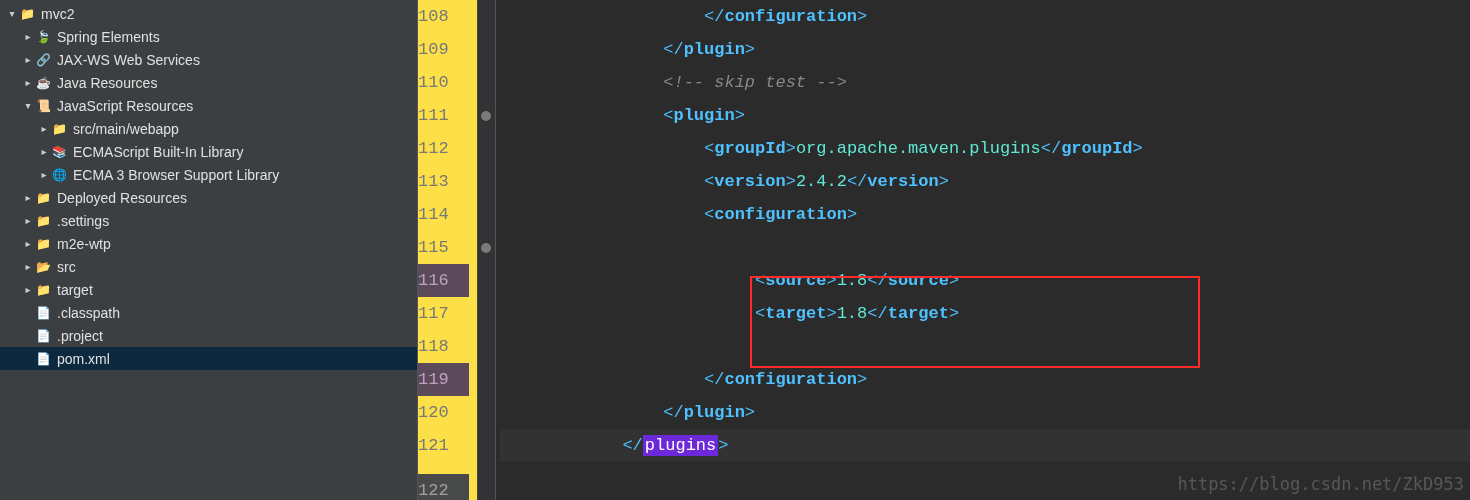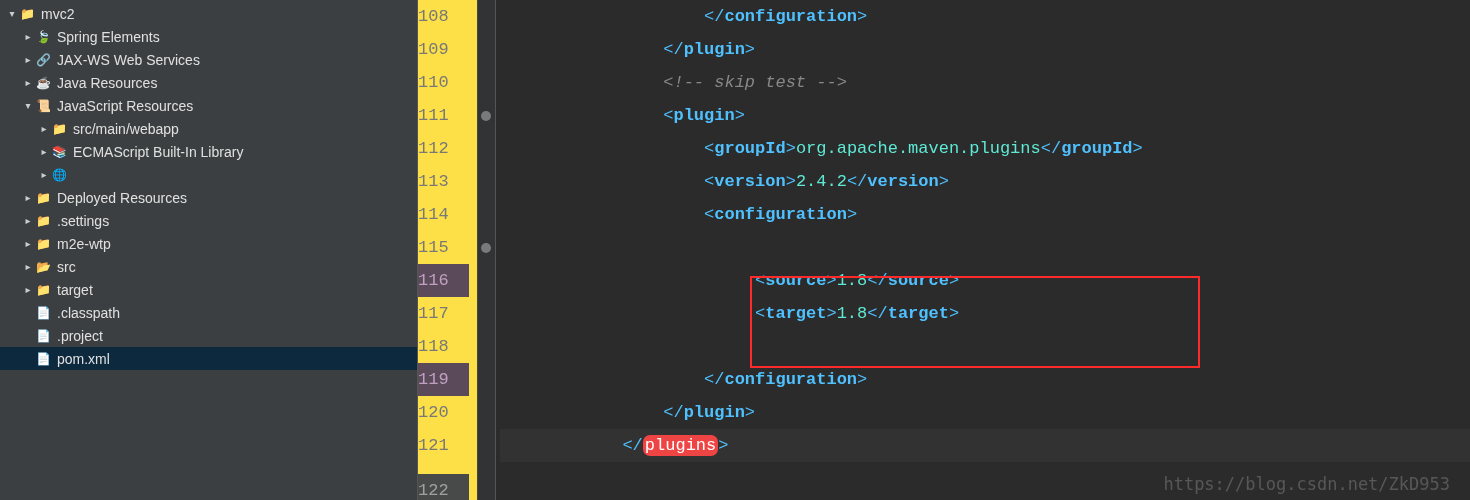--- a/index.html
+++ b/index.html
@@ -114,30 +114,30 @@
   height: 33px;
   line-height: 33px;
   white-space: pre;
   position: relative;
 }
 .code-line.currentline { background: #323232; }
 .t-tag { color: #4fc1ff; font-weight: bold; }
 .t-bracket { color: #4fc1ff; }
 .t-text { color: #5eead4; }
 .t-comment { color: #888888; font-style: italic; }
-.t-sel { background: #ef4444; color: #fff; padding: 1px 2px; border-radius: 7px; }
+.t-sel { background: #6d28d9; color: #fff; padding: 1px 2px; }
 .hl-box {
   position: absolute;
   border: 2px solid #ff2a2a;
   pointer-events: none;
 }
 .watermark {
   position: absolute;
   bottom: 6px;
-  right: 20px;
+  right: 6px;
   color: rgba(200,200,200,0.28);
   font-family: Consolas, monospace;
   font-size: 17px;
 }
 </style>
 </head>
 <body>
 
 <div class="sidebar" id="tree">
     <div class="tree-item indent0">
@@ -171,20 +171,21 @@
       <span class="tree-label">src/main/webapp</span>
     </div>
     <div class="tree-item indent2">
       <span class="arrow">▸</span>
       <span class="icon icon-lib">📚</span>
       <span class="tree-label">ECMAScript Built-In Library</span>
     </div>
     <div class="tree-item indent2">
       <span class="arrow">▸</span>
       <span class="icon icon-globe">🌐</span>
+      <span class="tree-label">ECMA 3 Browser Support Library</span>
     </div>
     <div class="tree-item indent1">
       <span class="arrow">▸</span>
       <span class="icon icon-folder">📁</span>
       <span class="tree-label">Deployed Resources</span>
     </div>
     <div class="tree-item indent1">
       <span class="arrow">▸</span>
       <span class="icon icon-folder">📁</span>
       <span class="tree-label">.settings</span>

